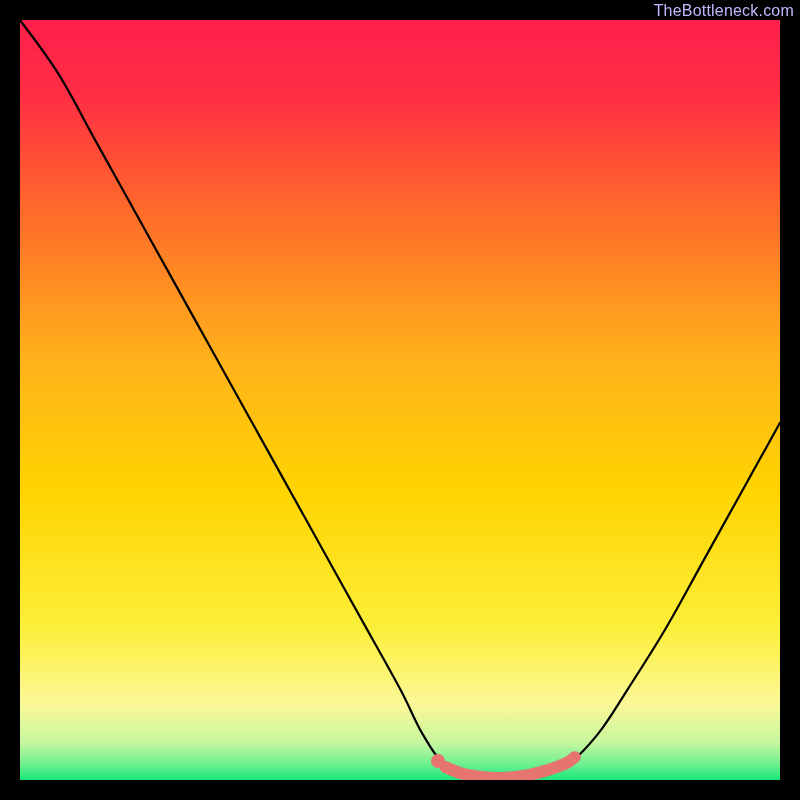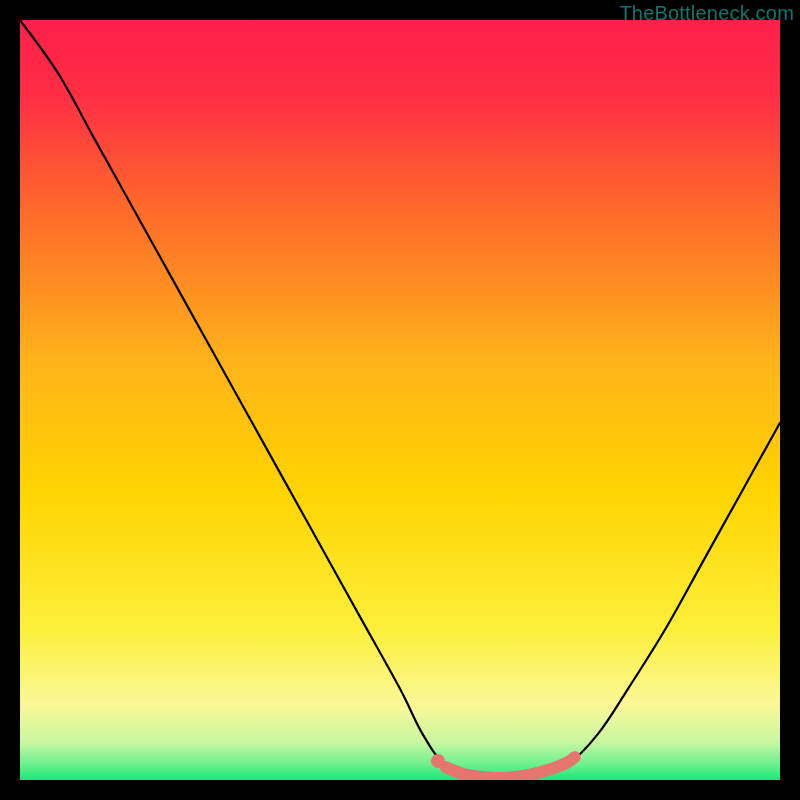--- a/index.html
+++ b/index.html
@@ -23,22 +23,22 @@
     position: absolute;
     left: 0;
     top: 0;
     width: 760px;
     height: 760px;
   }
   .watermark {
     position: absolute;
     top: 2px;
     right: 6px;
-    color: #0f766e;
-    font-size: 20px;
+    color: #c4b5fd;
+    font-size: 16px;
     font-weight: 400;
     letter-spacing: 0.2px;
   }
 </style>
 </head>
 <body>
 
 <div class="frame">
   <svg class="plot-area" viewBox="0 0 760 760">
     <defs>

